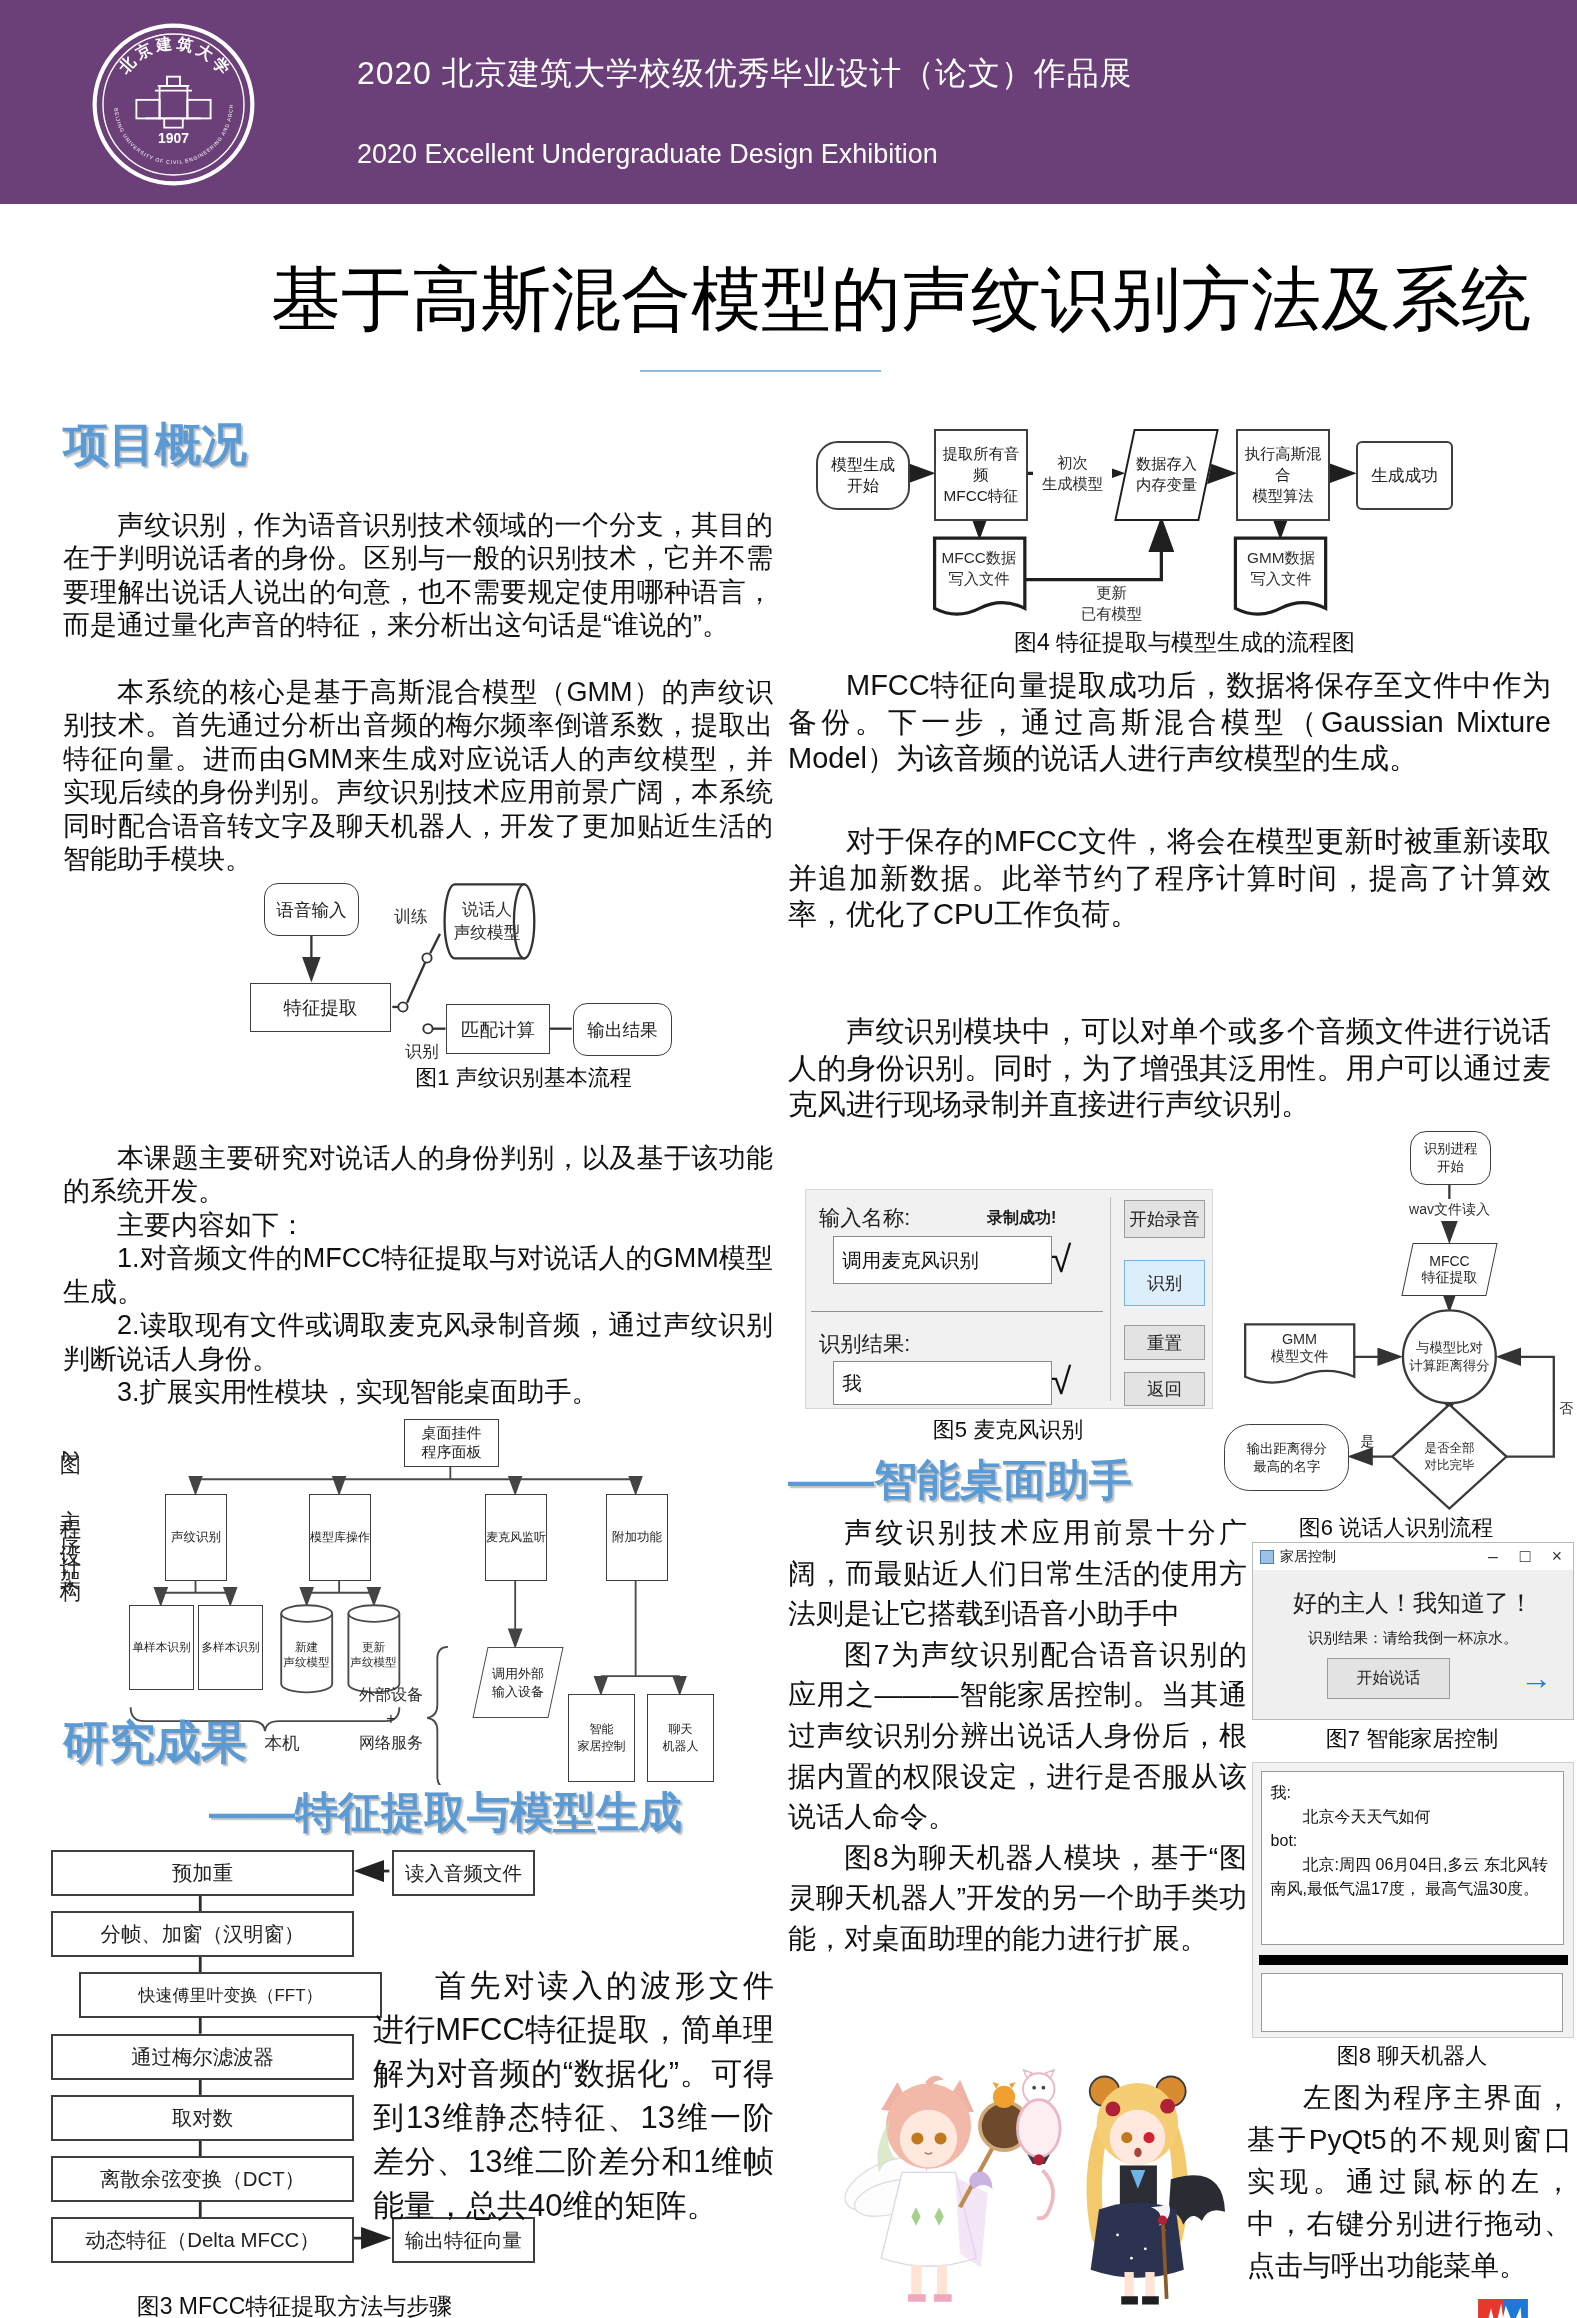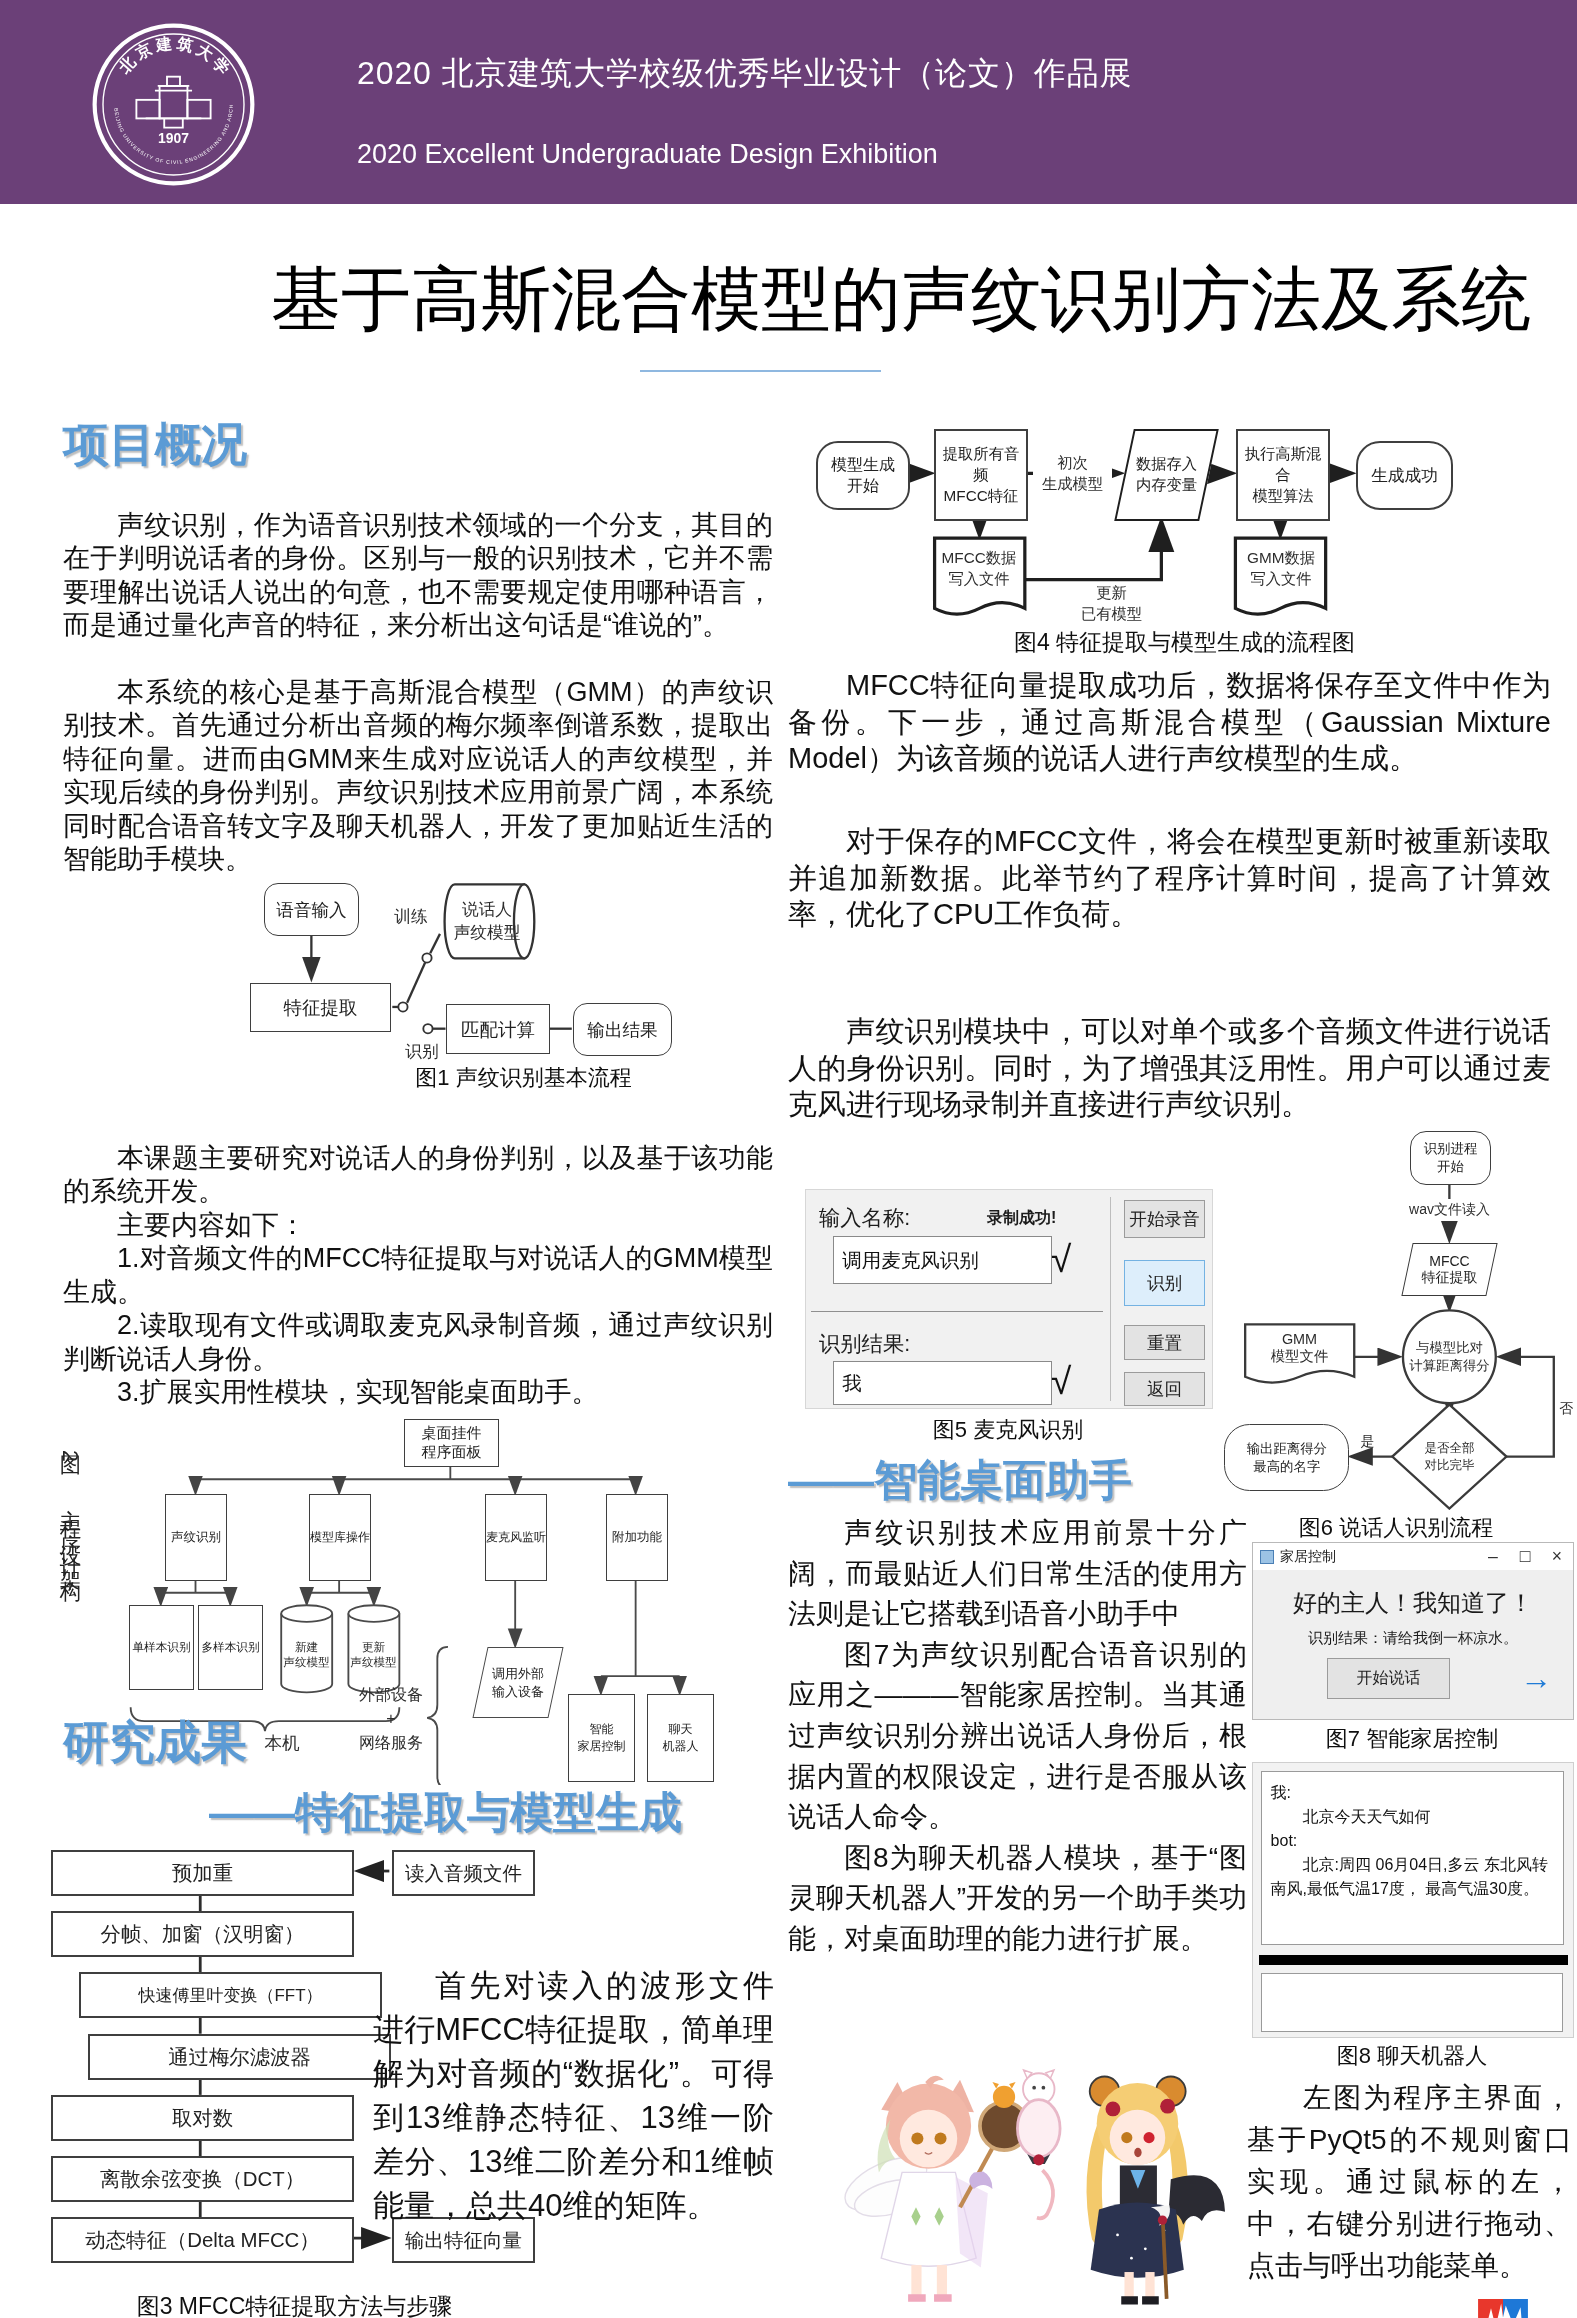--- a/index.html
+++ b/index.html
@@ -176,21 +176,21 @@
         <path d="M322,486 V528"></path>
           <path d="M322,618 V660"></path>
           <path d="M322,750 V792"></path>
         <path d="M730,45 H665" marker-end="url(#m3)"></path>
         <path d="M650,837 H723" marker-end="url(#m3)"></path>
       </g>
     </svg>
     <div class="abs box" style="left:0;top:0;width:299px;height:42px;font-size:20.4px;border-width:2.3px;">预加重</div>
     <div class="abs box" style="left:0;top:61px;width:299px;height:42px;font-size:20.4px;border-width:2.3px;">分帧、加窗（汉明窗）</div>
     <div class="abs box" style="left:0;top:122px;width:299px;height:42px;font-size:17px;border-width:2.3px;margin-left:28px;">快速傅里叶变换（FFT）</div>
-    <div class="abs box" style="left:0;top:184px;width:299px;height:42px;font-size:20.4px;border-width:2.3px;margin-left:37px;">通过梅尔滤波器</div>
+    <div class="abs box" style="left:0;top:184px;width:299px;height:42px;font-size:20.4px;border-width:2.3px;">通过梅尔滤波器</div>
     <div class="abs box" style="left:0;top:245px;width:299px;height:42px;font-size:20.4px;border-width:2.3px;">取对数</div>
     <div class="abs box" style="left:0;top:306px;width:299px;height:42px;font-size:20.4px;border-width:2.3px;">离散余弦变换（DCT）</div>
     <div class="abs box" style="left:0;top:367px;width:299px;height:42px;font-size:20.4px;border-width:2.3px;">动态特征（Delta MFCC）</div>
     <div class="abs box" style="left:341px;top:0;width:139px;height:42px;font-size:19.5px;border-width:2.3px;">读入音频文件</div>
     <div class="abs box" style="left:341px;top:367px;width:139px;height:42px;font-size:19.5px;border-width:2.3px;">输出特征向量</div>
     <div class="abs para ind" style="left:322px;top:114px;width:401px;font-size:31px;line-height:1.42;">首先对读入的波形文件进行MFCC特征提取，简单理解为对音频的“数据化”。可得到13维静态特征、13维一阶差分、13维二阶差分和1维帧能量，总共40维的矩阵。</div>
   </div>
   <div class="abs cap" style="left:51px;top:2291px;width:487px;font-size:23px;">图3  MFCC特征提取方法与步骤</div>
 
   <div class="abs" style="left:816px;top:427px;width:737px;height:199px;">
@@ -217,21 +217,21 @@
     <div class="abs box pre" style="left:118px;top:2.3px;width:90px;height:88px;font-size:15.3px;border-width:2.8px;">提取所有音频
 MFCC特征</div>
     <div class="abs lbl pre" style="left:217px;top:22px;width:79px;height:49px;font-size:15.3px;background:#fff;">初次
 生成模型</div>
     <div class="abs skew" style="left:308px;top:2.3px;width:81px;height:88px;border:2.8px solid #1f1f1f;background:#fff;">
       <div class="unskew flexc pre" style="width:100%;height:100%;font-size:15.3px;color:#222;">数据存入
 内存变量</div>
     </div>
     <div class="abs box pre" style="left:420px;top:2.3px;width:90px;height:88px;font-size:15.3px;border-width:2.8px;">执行高斯混合
 模型算法</div>
-    <div class="abs box" style="left:540px;top:14px;width:93px;height:65px;border-radius:24px;font-size:16.7px;border-width:2.3px;">生成成功</div>
+    <div class="abs box" style="left:540px;top:14px;width:93px;height:65px;border-radius:6px;font-size:16.7px;border-width:2.3px;">生成成功</div>
     <div class="abs lbl pre" style="left:118px;top:114px;width:90px;height:56px;font-size:15.3px;">MFCC数据
 写入文件</div>
     <div class="abs lbl pre" style="left:420px;top:114px;width:90px;height:56px;font-size:15.3px;">GMM数据
 写入文件</div>
     <div class="abs lbl pre" style="left:254px;top:155px;width:83px;height:44px;font-size:15.3px;background:#fff;">更新
 已有模型</div>
   </div>
   <div class="abs cap" style="left:816px;top:627px;width:737px;font-size:23px;">图4  特征提取与模型生成的流程图</div>
 
   <div class="abs para ind" style="left:788px;top:667px;width:763px;font-size:29px;line-height:1.26;">MFCC特征向量提取成功后，数据将保存至文件中作为备份。下一步，通过高斯混合模型（Gaussian Mixture Model）为该音频的说话人进行声纹模型的生成。</div>

